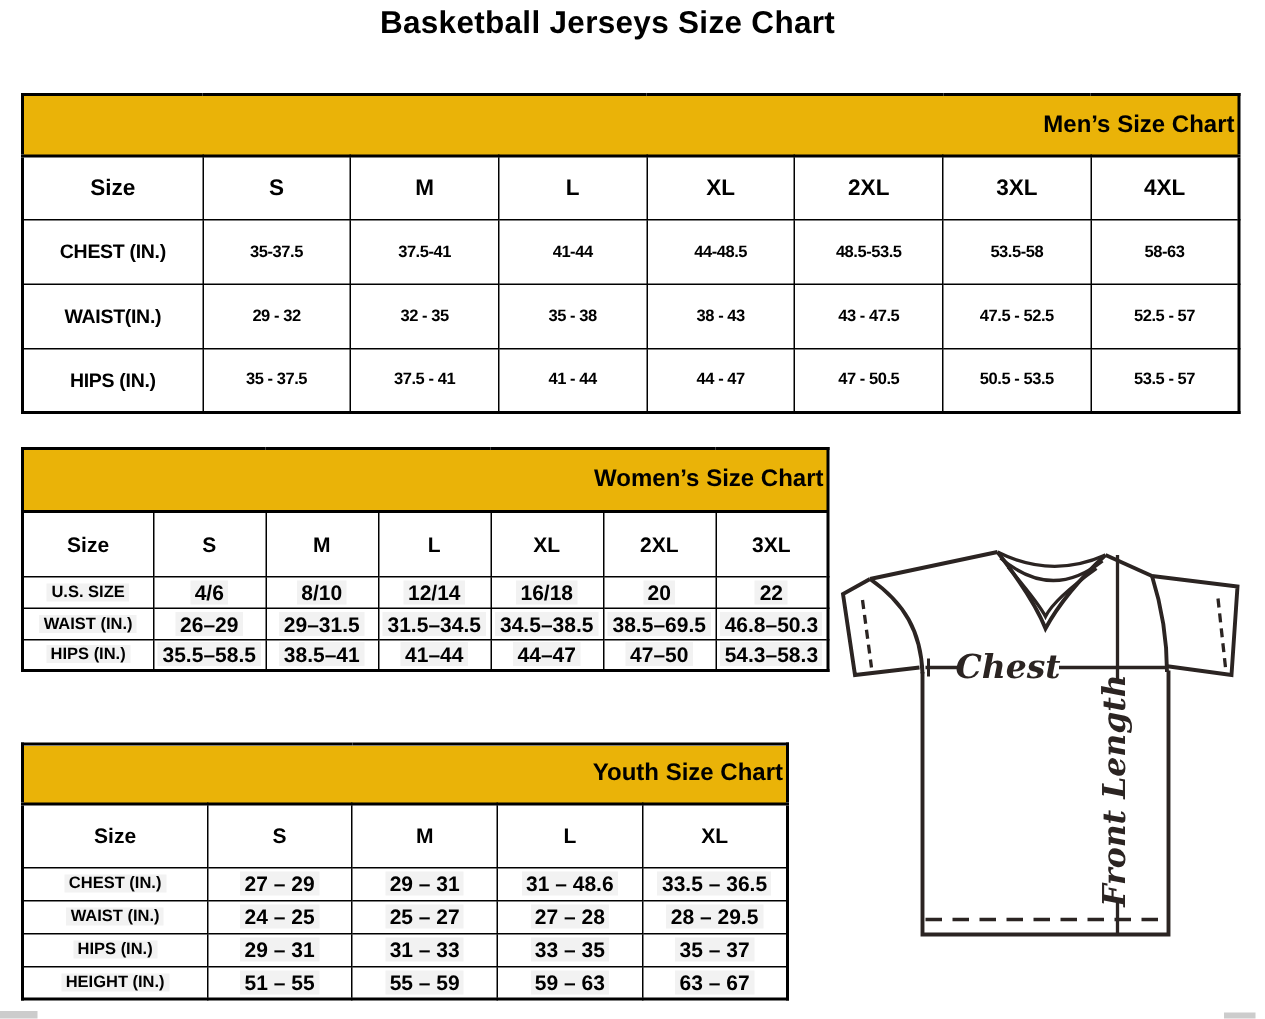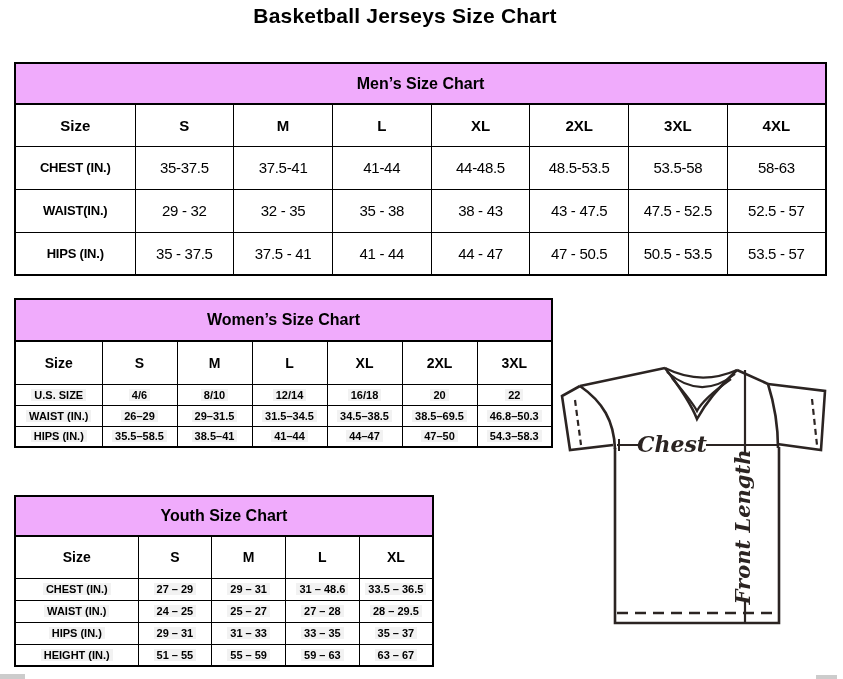--- a/index.html
+++ b/index.html
@@ -14,49 +14,50 @@
   }
   table.sizes{
     position:absolute;border-collapse:collapse;table-layout:fixed;
     border:2px solid #000;background:#fff;
   }
   table.sizes th,table.sizes td{
     border:1px solid #000;text-align:center;vertical-align:middle;
     padding:0 2px;overflow:hidden;white-space:nowrap;
   }
   table.sizes .t-title{
-    background:#f0abfc;font-size:16px;font-weight:bold;
+    background:#eab308;font-size:16px;font-weight:bold;
     border-bottom:2px solid #000;
+    text-align:right;
   }
   
   .mens{left:14px;top:62px;width:813px;}
   .mens col.lab{width:120px;}
   .mens .trow{height:41px;}
   .mens .hrow{height:42px;}
   .mens .hrow th{font-size:15px;font-weight:bold;}
   .mens tbody tr{height:43px;}
   .mens tbody th{font-size:13px;font-weight:bold;letter-spacing:-0.2px;}
-  .mens tbody td{font-size:15px;font-weight:normal;letter-spacing:-0.3px;}
+  .mens tbody td{font-size:11px;font-weight:bold;letter-spacing:-0.3px;}
   
   .womens{left:14px;top:298px;width:539px;border-radius:24px;}
   .womens col.lab{width:87px;}
   .womens .trow{height:42px;}
   .womens .hrow{height:43px;}
   .womens .hrow th{font-size:14px;font-weight:bold;}
   .womens tbody tr{height:21px;}
   
-  .youth{left:14px;top:495px;width:420px;}
+  .youth{left:14px;top:495px;width:512px;}
   .youth col.lab{width:123px;}
   .youth .trow{height:40px;}
   .youth .hrow{height:42px;}
   .youth .hrow th{font-size:14px;font-weight:bold;}
   .youth tbody tr{height:22px;}
   
   table.fine tbody th{font-size:11px;font-weight:bold;}
-  table.fine tbody td{font-size:11px;font-weight:bold;margin-top:15px;}
+  table.fine tbody td{font-size:14px;font-weight:bold;margin-top:15px;}
   table.fine .hl{background:#f2f2f2;padding:0 3px;}
   
   .jersey{position:absolute;left:555px;top:355px;width:288px;height:290px;}
   .jersey path,.jersey line{fill:none;stroke:#2b2422;}
   .jersey text{
     font-family:"DejaVu Serif","Liberation Serif",serif;
     font-style:italic;font-weight:bold;fill:#2b2422;
   }
   
   .artifact{position:absolute;background:#cccccc;}

